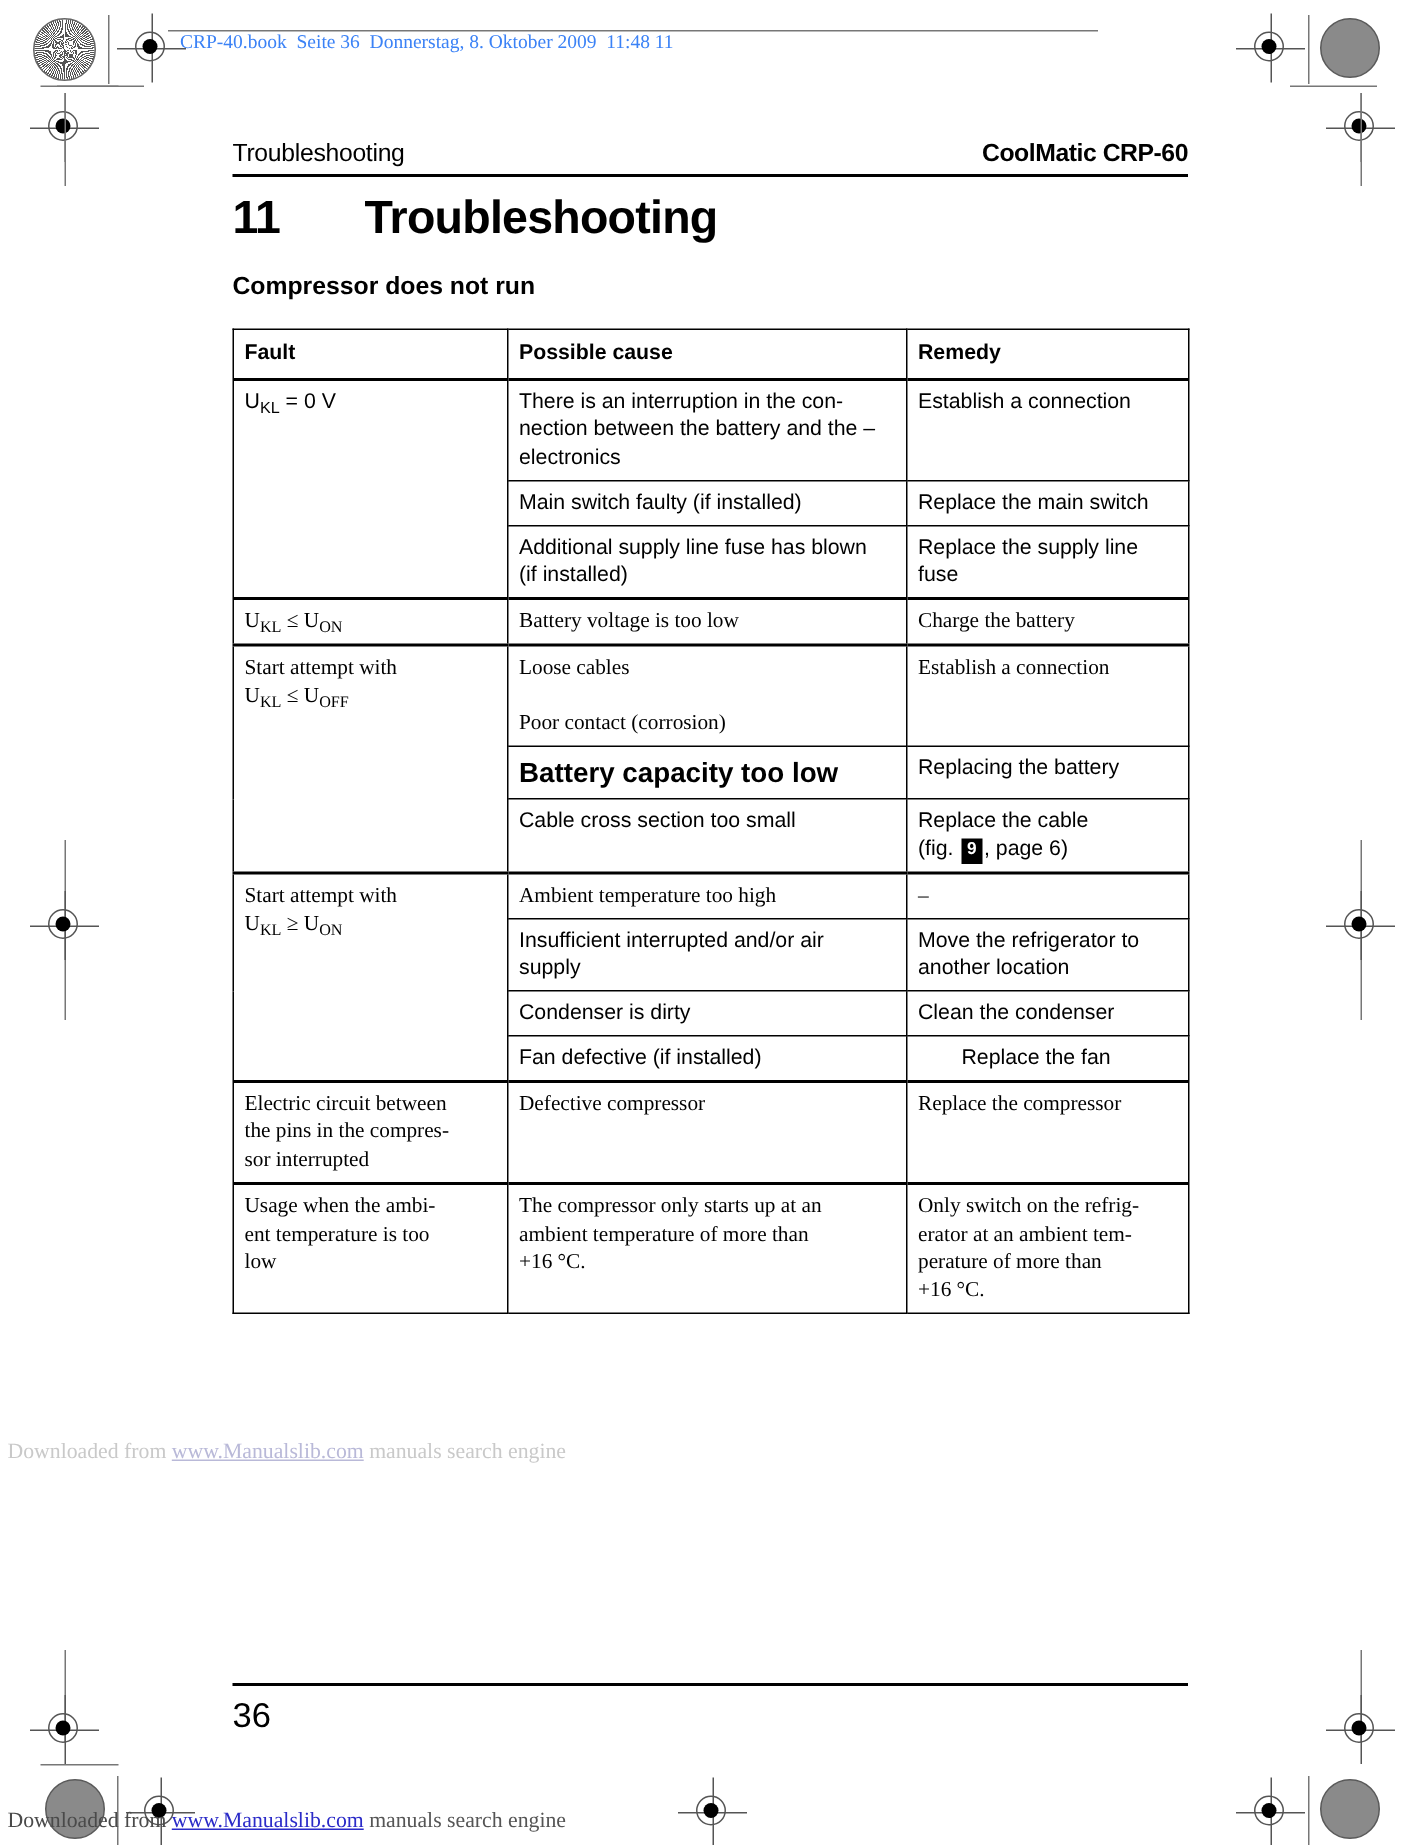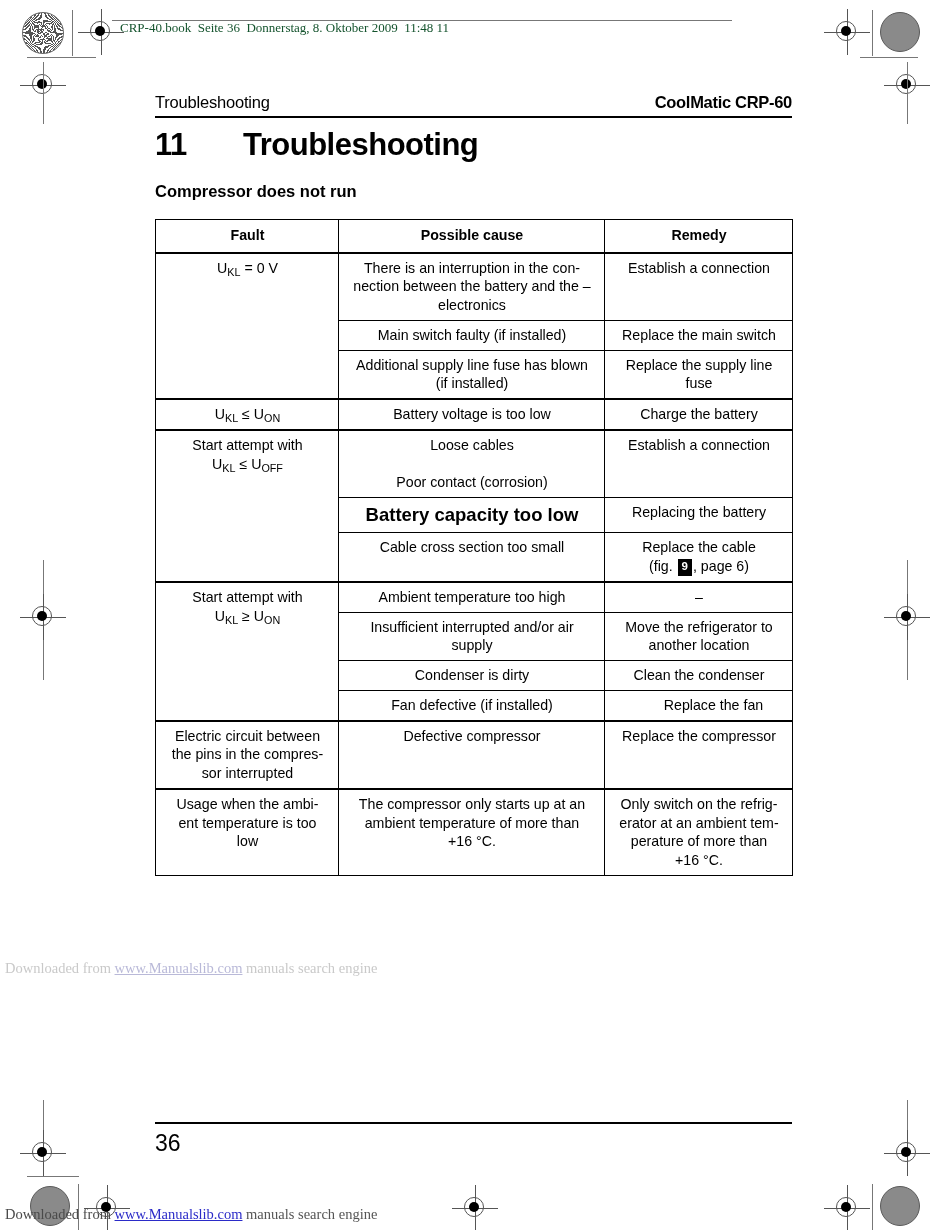--- a/index.html
+++ b/index.html
@@ -73,21 +73,21 @@
     border: 1px solid #5a5a5a;
   }
 
   
   .file-header {
     position: absolute;
     left: 120px;
     top: 20px;
     font-family: "Liberation Serif", serif;
     font-size: 13px;
-    color: #14532d;
+    color: #3b82f6;
     white-space: pre;
   }
 
   
   .runhead {
     position: absolute;
     left: 155px;
     top: 93px;
     width: 637px;
     display: flex;
@@ -135,35 +135,35 @@
     top: 219px;
     width: 637px;
     border-collapse: collapse;
     table-layout: fixed;
     font-size: 14.2px;
   }
   table.tbl td, table.tbl th {
     border: 1px solid #000;
     padding: 5px 6px 5px 7px;
     vertical-align: top;
-    text-align: center;
+    text-align: left;
     font-weight: normal;
     line-height: 1.32;
   }
   table.tbl th {
     font-weight: bold;
     padding-top: 6px;
     padding-bottom: 7px;
   }
   table.tbl thead tr th { border-bottom: 2px solid #000; }
   col.c1 { width: 183px; }
   col.c2 { width: 266px; }
   col.c3 { width: 188px; }
 
-  .thick-top { border-top: 2px solid #000 !important; }
+  .thick-top { border-top: 2px solid #000 !important; font-family: Liberation Serif, serif; }
   .big-cell { font-size: 18.5px; padding-top: 3px; padding-bottom: 4px; }
   .pad2 { padding-top: 6px; padding-bottom: 7px; }
 
   sub {
     font-size: 0.76em;
     vertical-align: baseline;
     position: relative;
     top: 0.28em;
   }
   .figbox {

